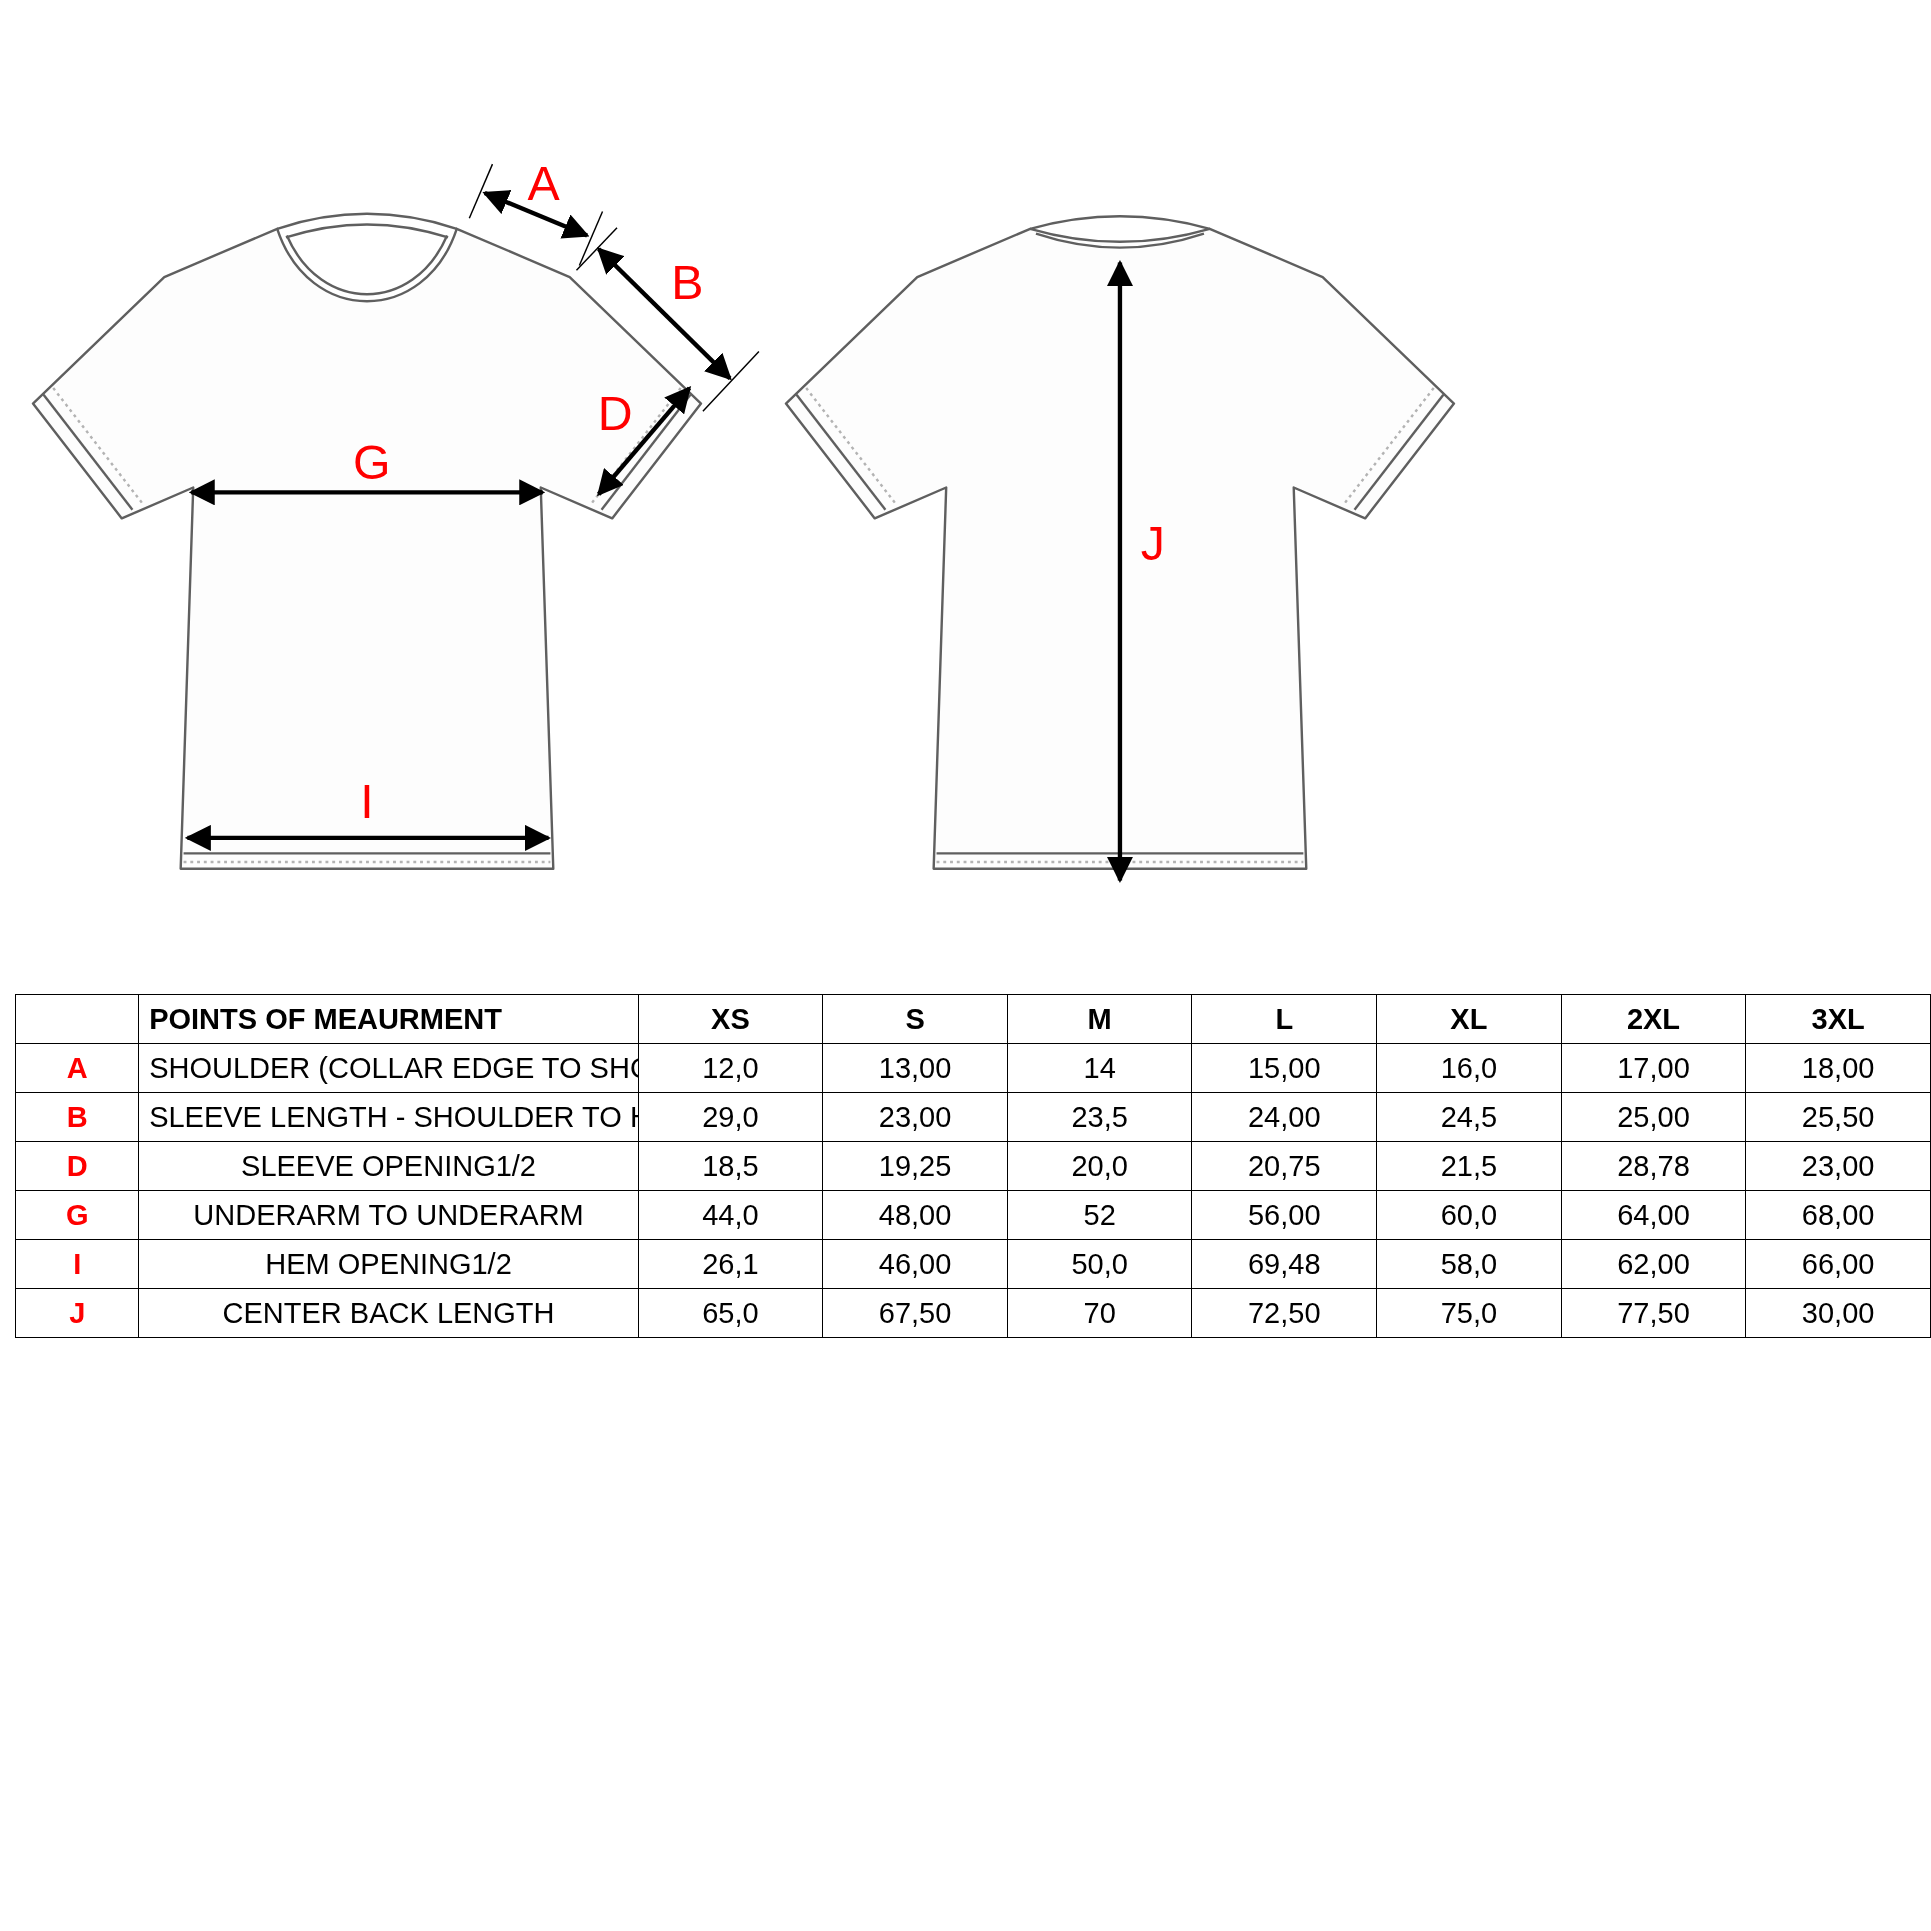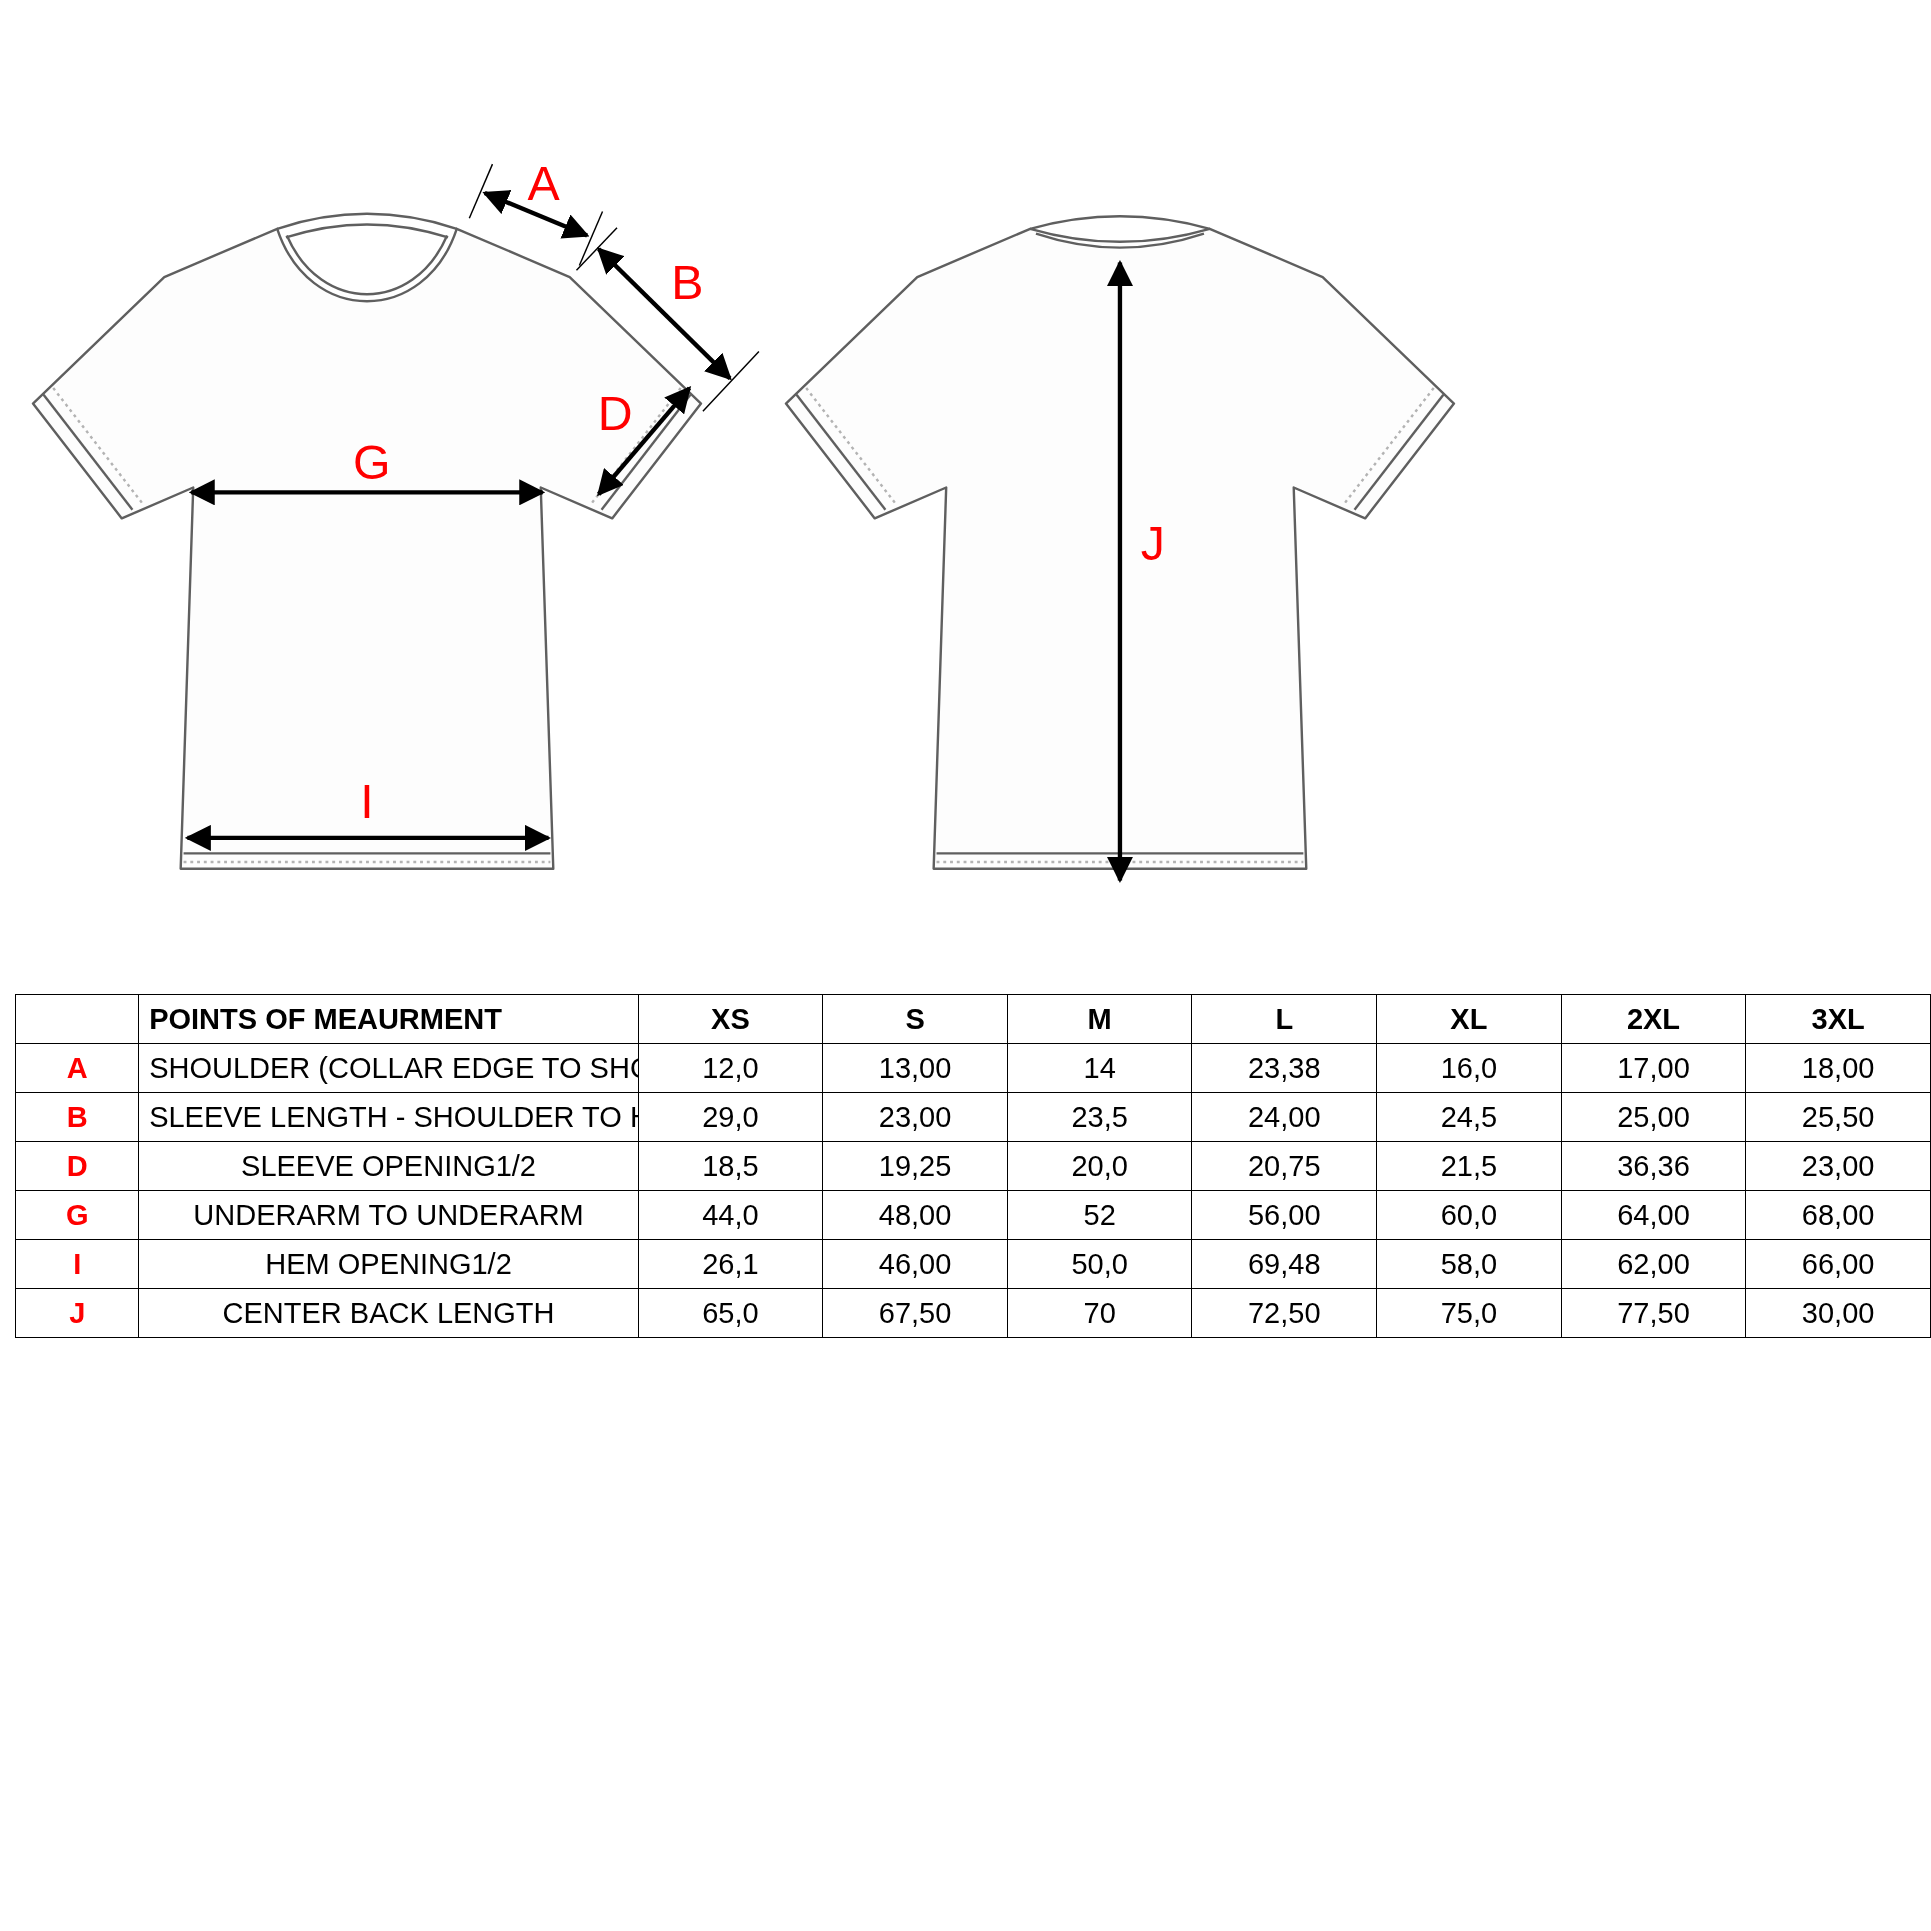--- a/index.html
+++ b/index.html
@@ -133,21 +133,21 @@
           <th class="col-size">3XL</th>
         </tr>
     </thead>
     <tbody id="table-body">
         <tr>
           <td class="key">A</td>
           <td class="label">SHOULDER (COLLAR EDGE TO SHOULDER EDGE)</td>
           <td>12,0</td>
           <td>13,00</td>
           <td>14</td>
-          <td>23,38</td>
+          <td>15,00</td>
           <td>16,0</td>
           <td>17,00</td>
           <td>18,00</td>
         </tr>
         <tr>
           <td class="key">B</td>
           <td class="label">SLEEVE LENGTH - SHOULDER TO HEM</td>
           <td>29,0</td>
           <td>23,00</td>
           <td>23,5</td>
@@ -157,21 +157,21 @@
           <td>25,50</td>
         </tr>
         <tr>
           <td class="key">D</td>
           <td class="label">SLEEVE OPENING1/2</td>
           <td>18,5</td>
           <td>19,25</td>
           <td>20,0</td>
           <td>20,75</td>
           <td>21,5</td>
-          <td>36,36</td>
+          <td>28,78</td>
           <td>23,00</td>
         </tr>
         <tr>
           <td class="key">G</td>
           <td class="label">UNDERARM TO UNDERARM</td>
           <td>44,0</td>
           <td>48,00</td>
           <td>52</td>
           <td>56,00</td>
           <td>60,0</td>

